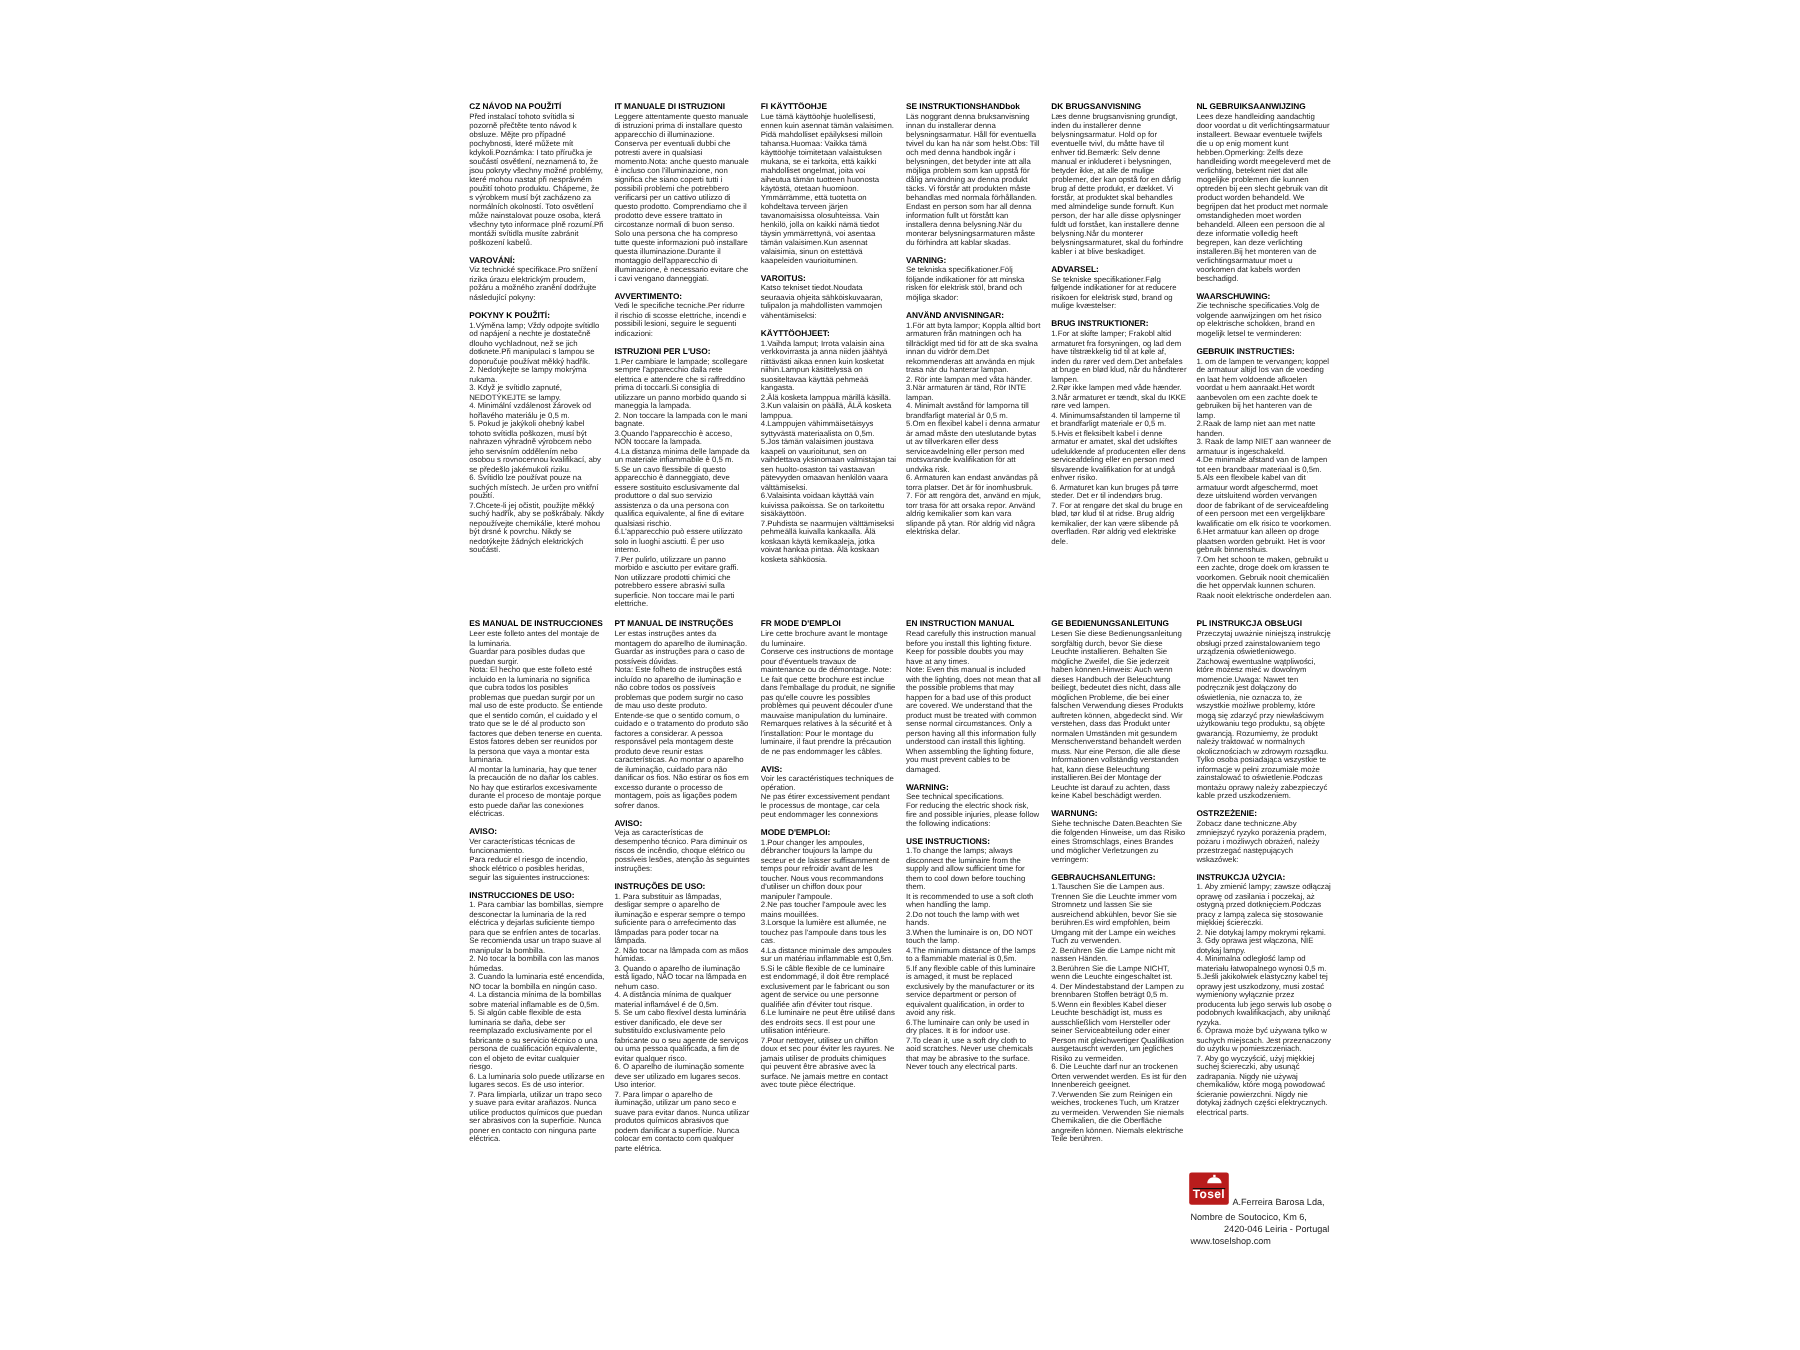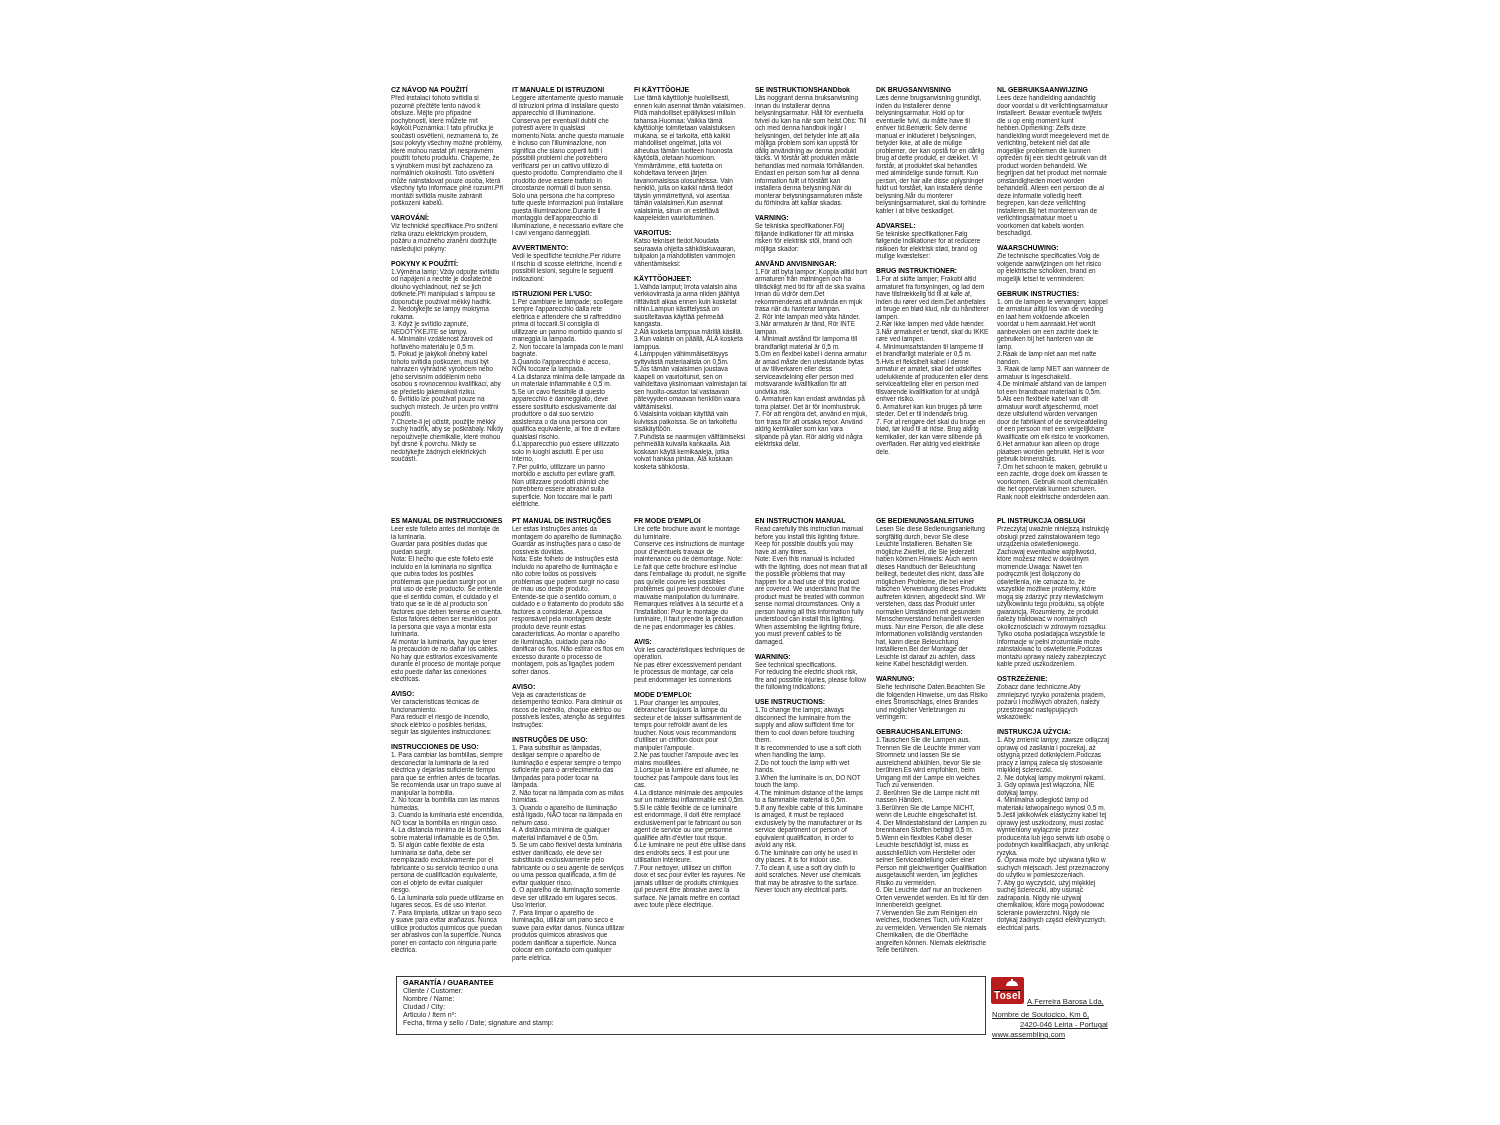--- a/index.html
+++ b/index.html
@@ -34,21 +34,21 @@
     position:absolute;top:4px;left:15px;width:12px;height:5px;
     background:#ffffff;border-radius:6px 6px 0 0;
   }
   .logo-dome::after{
     content:"";position:absolute;top:-2px;left:5px;width:2px;height:2px;background:#fff;
   }
   .logo-text{
     position:absolute;left:3px;bottom:3px;font-size:10px;font-weight:bold;
     letter-spacing:.3px;line-height:10px;border-top:1px solid #0d0d0d;
   }
-  .addr{position:absolute;font-size:7.6px;line-height:9px;color:#222;text-decoration:underline;}
+  .addr{position:absolute;font-size:7.6px;line-height:9px;color:#222;}
   .addr-name{left:1027px;top:997px;}
   .addr-street{left:992px;top:1010px;}
   .addr-city{left:992px;top:1020px;padding-left:28px;}
   .addr-web{left:992px;top:1030px;}
 </style>
 </head>
 <body>
 
 <div class="page">
 
@@ -239,31 +239,23 @@
     <h4>INSTRUKCJA UŻYCIA:</h4>
     <p>1. Aby zmienić lampy; zawsze odłączaj oprawę od zasilania i poczekaj, aż ostygną przed dotknięciem.Podczas pracy z lampą zaleca się stosowanie miękkiej ściereczki.
 2. Nie dotykaj lampy mokrymi rękami.
 3. Gdy oprawa jest włączona, NIE dotykaj lampy.
 4. Minimalna odległość lamp od materiału łatwopalnego wynosi 0,5 m.
 5.Jeśli jakikolwiek elastyczny kabel tej oprawy jest uszkodzony, musi zostać wymieniony wyłącznie przez producenta lub jego serwis lub osobę o podobnych kwalifikacjach, aby uniknąć ryzyka.
 6. Oprawa może być używana tylko w suchych miejscach. Jest przeznaczony do użytku w pomieszczeniach.
 7. Aby go wyczyścić, użyj miękkiej suchej ściereczki, aby usunąć zadrapania. Nigdy nie używaj chemikaliów, które mogą powodować ścieranie powierzchni. Nigdy nie dotykaj żadnych części elektrycznych. electrical parts.</p>
   </div>
 
-  <div class="guarantee-box">
-    <div class="g-title">GARANTÍA / GUARANTEE</div>
-    <div class="g-line">Cliente / Customer:</div>
-    <div class="g-line">Nombre / Name:</div>
-    <div class="g-line">Ciudad  / City:</div>
-    <div class="g-line">Articulo / Item nº:</div>
-    <div class="g-line">Fecha, firma y sello / Date; signature and stamp:</div>
-  </div>
 
   <div class="logo-box">
     <span class="logo-dome"></span>
     <span class="logo-text">Tosel</span>
   </div>
   <div class="addr addr-name">A.Ferreira Barosa Lda,</div>
   <div class="addr addr-street">Nombre de Soutocico, Km 6,</div>
   <div class="addr addr-city">2420-046 Leiria - Portugal</div>
-  <div class="addr addr-web">www.assembling.com</div>
+  <div class="addr addr-web">www.toselshop.com</div>
 
 </div>
 
 </body></html>

